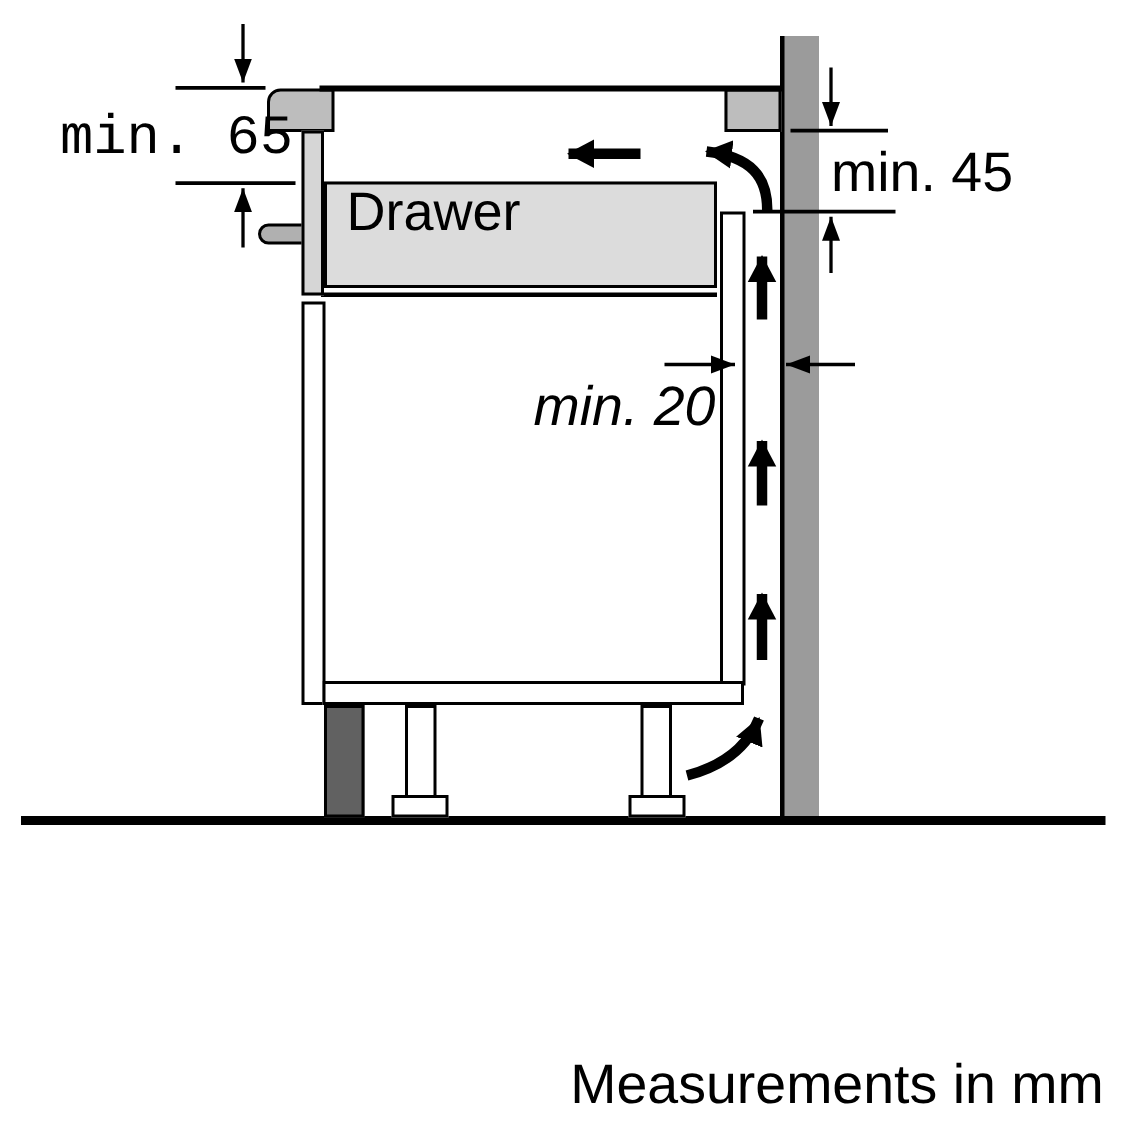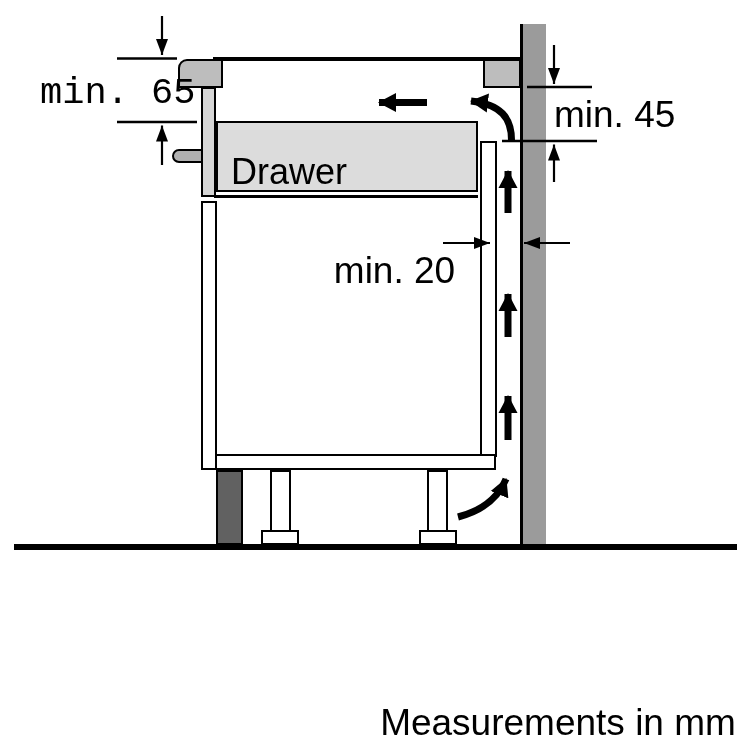--- a/index.html
+++ b/index.html
@@ -15,38 +15,38 @@
   
   .glass{position:absolute;left:213px;top:57px;width:309px;height:4px;background:var(--c-line,#000);z-index:3;}
   .cap{background:var(--c-worktop-section,#bdbdbd);z-index:2;}
   .cap-front{left:178px;top:59px;width:45px;height:29px;border-radius:9px 0 0 0;}
   .cap-rear{left:483px;top:59px;width:38px;height:29px;}
   
   .handle{left:172px;top:149px;width:34px;height:14px;background:var(--c-handle,#b0b0b0);
           border-width:2px;border-radius:7px 0 0 7px;z-index:1;}
   .drawer-front{left:201px;top:87px;width:15px;height:110px;background:var(--c-drawer-front,#d6d6d6);z-index:2;}
   .drawer{left:216px;top:121px;width:262px;height:71px;background:var(--c-drawer-fill,#dcdcdc);
-          display:flex;align-items:flex-end;padding-left:13px;font-size:36px;line-height:1;z-index:2;}
+          display:flex;align-items:flex-start;padding-left:13px;font-size:36px;line-height:1;z-index:2;}
   .shelf{position:absolute;left:214px;top:195px;width:264px;height:3px;background:var(--c-line,#000);}
   
   .front-panel{left:201px;top:201px;width:16px;height:269px;background:#fff;}
   .rear-panel{left:480px;top:141px;width:17px;height:316px;background:#fff;}
   .bottom-panel{left:215px;top:454px;width:281px;height:16px;background:#fff;z-index:2;}
   .plinth{left:216px;top:470px;width:27px;height:75px;background:var(--c-plinth,#616161);border-width:2px;}
   .leg-stem{background:#fff;}
   .leg-stem.front{left:270px;top:470px;width:21px;height:62px;}
   .leg-stem.rear{left:427px;top:470px;width:21px;height:62px;}
   .leg-foot{background:#fff;z-index:2;}
   .leg-foot.front{left:261px;top:530px;width:38px;height:15px;}
   .leg-foot.rear{left:419px;top:530px;width:38px;height:15px;}
   
   .lbl{position:absolute;font-size:37px;line-height:1;white-space:nowrap;z-index:5;}
   .lbl-65{left:40px;top:75px;width:133px;text-align:center;font-family:Liberation Mono, monospace;}
   .lbl-45{left:554px;top:96px;}
-  .lbl-20{left:328px;top:252px;width:133px;text-align:center;}
+  .lbl-20{left:344px;top:252px;width:133px;text-align:right;font-style:italic;}
   .lbl-units{left:379px;top:704px;width:358px;text-align:center;}
   .overlay{position:absolute;left:0;top:0;z-index:4;}
 </style>
 </head>
 <body>
 
 <div class="stage">
 
   <div class="wall"></div>
   <div class="floor"></div>

